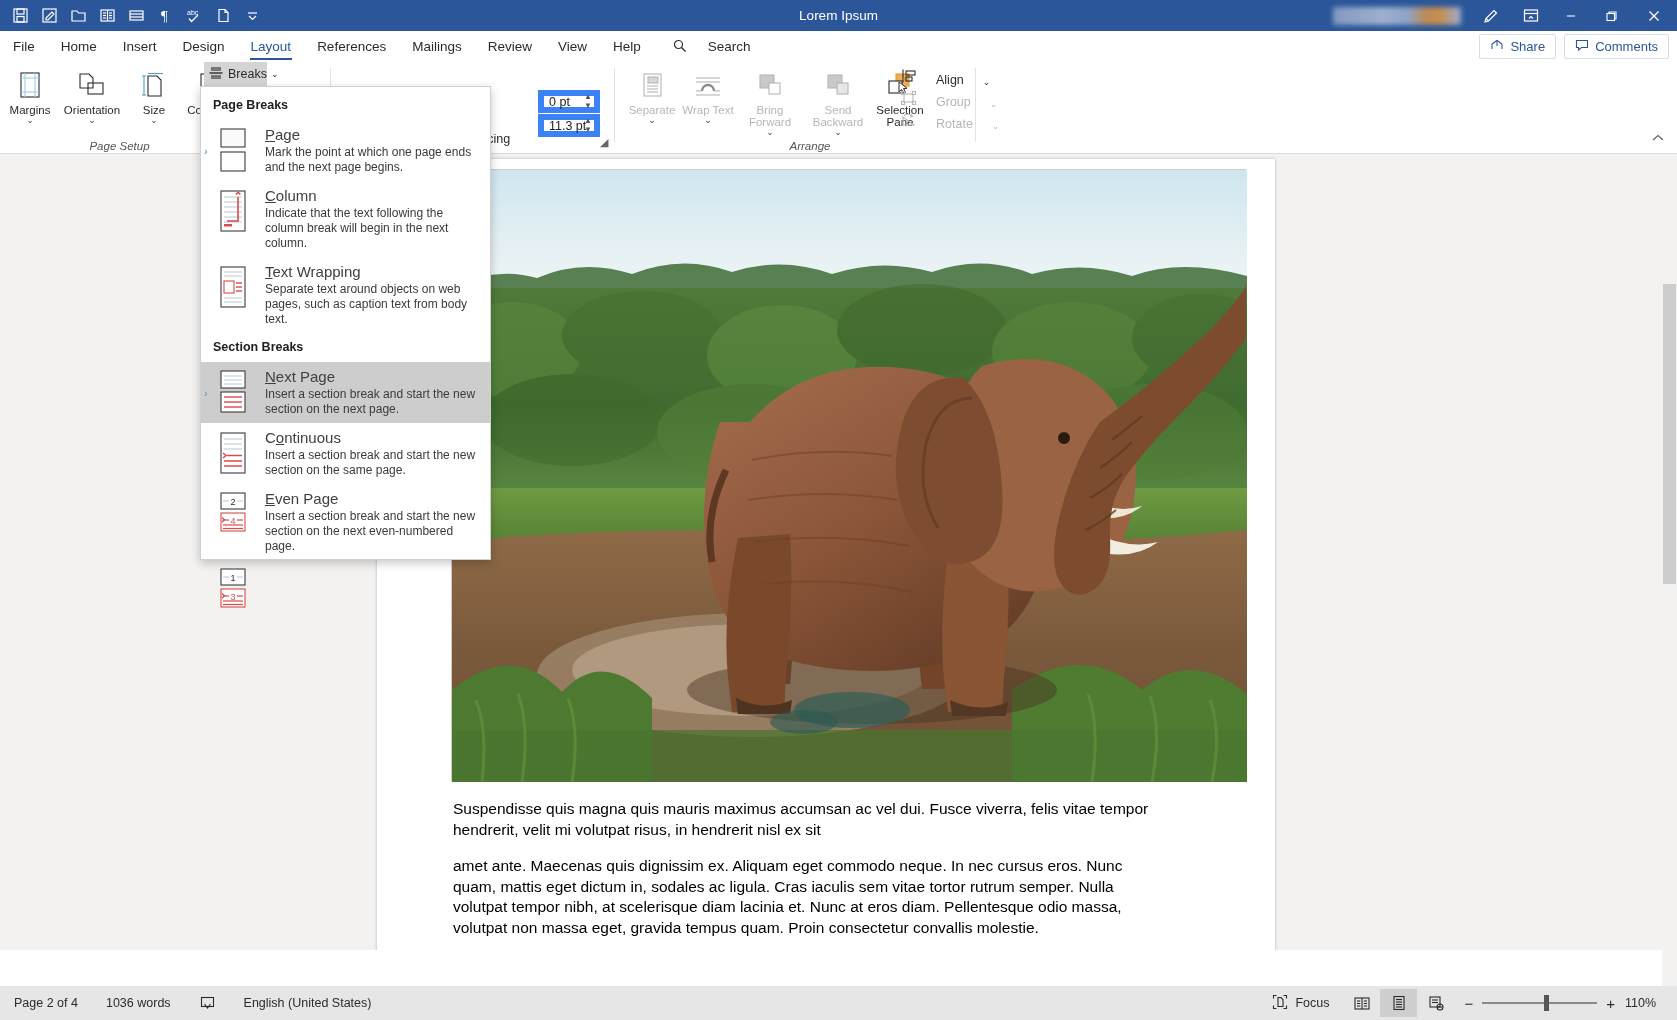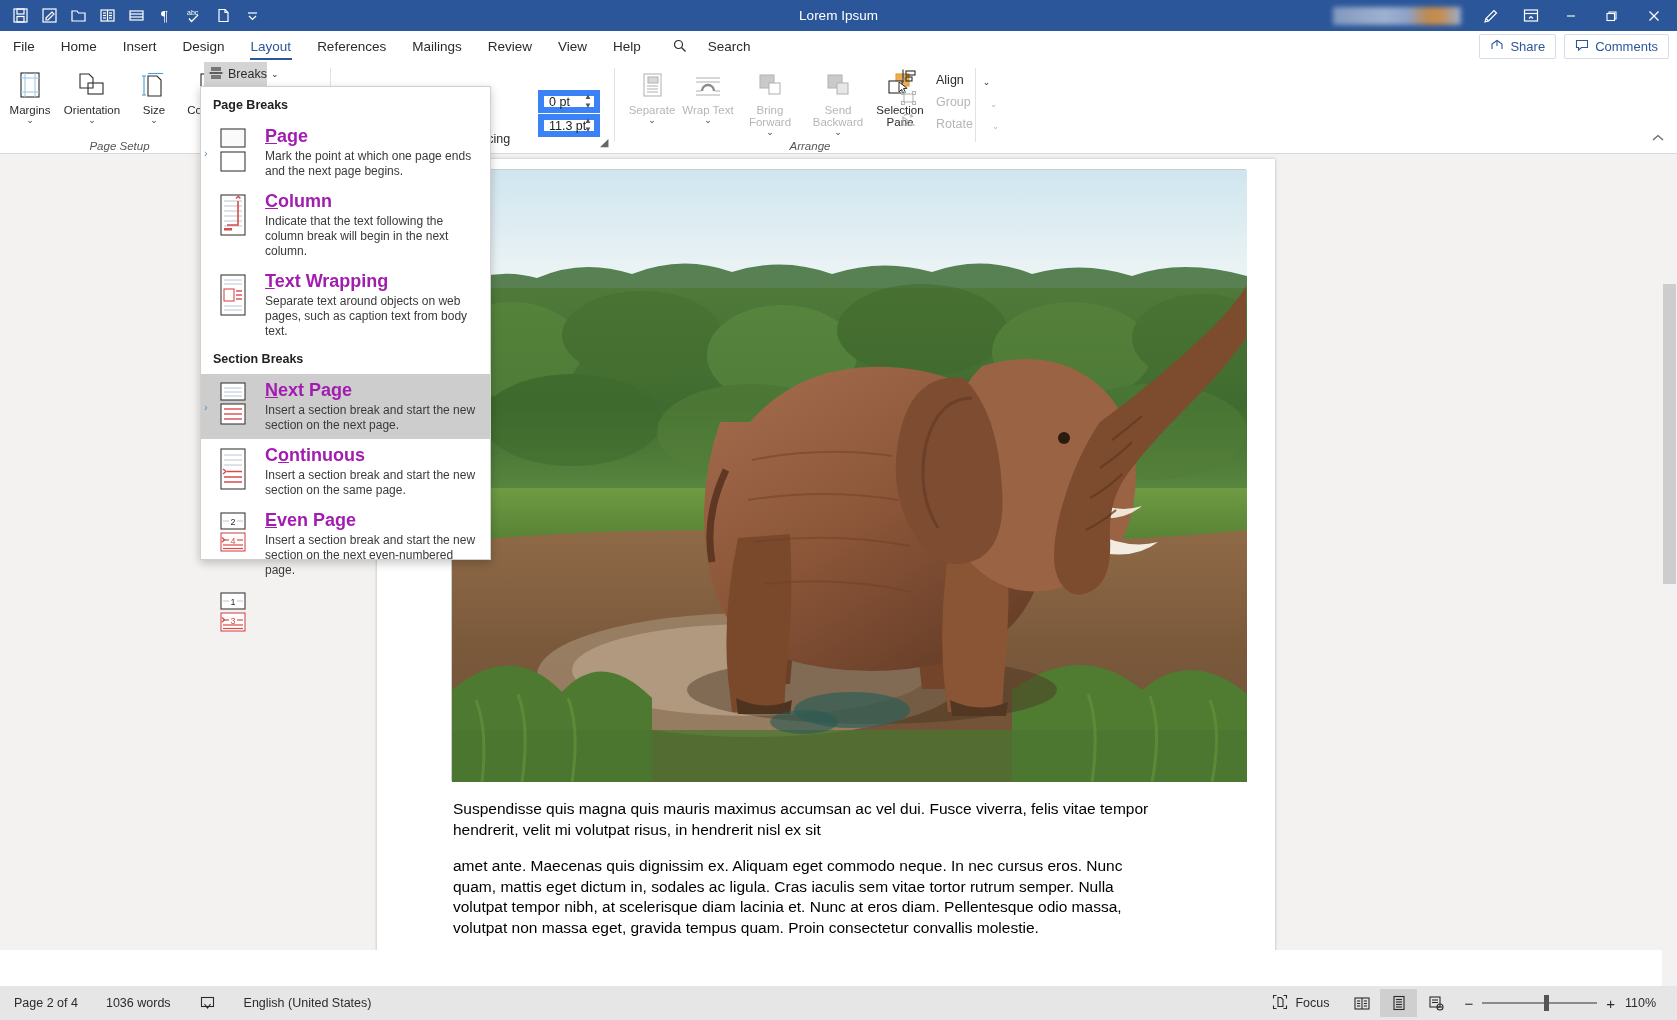--- a/index.html
+++ b/index.html
@@ -120,21 +120,21 @@
     font-size: 12.5px; font-weight: bold; color: #222; padding: 7px 0 8px 12px;
   }
   .dd-item { display: flex; gap: 10px; padding: 6px 8px 6px 10px; position: relative; }
   .dd-item.selected { background: #cdcdcd; }
   .dd-item .sel-caret {
     position: absolute; left: 3px; top: 50%; transform: translateY(-50%);
     color: #5a8fb8; font-size: 11px;
   }
   .dd-ic { width: 44px; flex: 0 0 44px; display: flex; align-items: flex-start; justify-content: center; padding-top: 2px; }
   .dd-txt { flex: 1; }
-  .dd-title { font-size: 18px; font-weight: bold; color: #a21caf; margin-bottom: 2px; }
+  .dd-title { font-size: 15px; font-weight: normal; color: #404040; margin-bottom: 2px; }
   .dd-title u { text-decoration: underline; }
   .dd-desc { font-size: 12px; color: #3a3a3a; line-height: 15px; }
 
   
   .docarea {
     position: absolute; top: 154px; left: 0; width: 1677px; height: 796px;
     background: #f3f2f1; overflow: hidden;
   }
   .page {
     position: absolute; left: 377px; top: 5px; width: 898px; height: 1000px;

